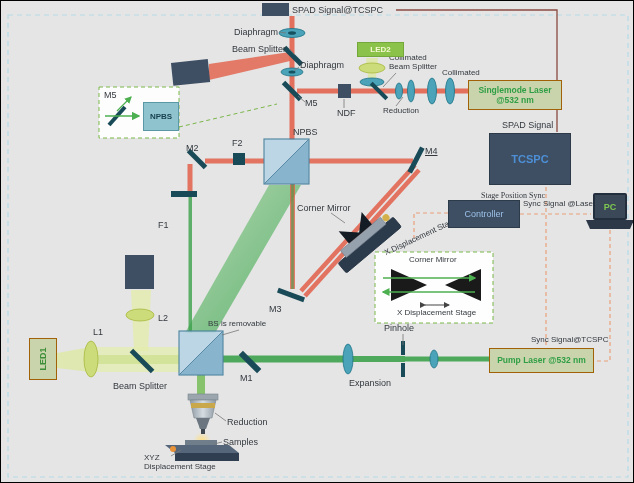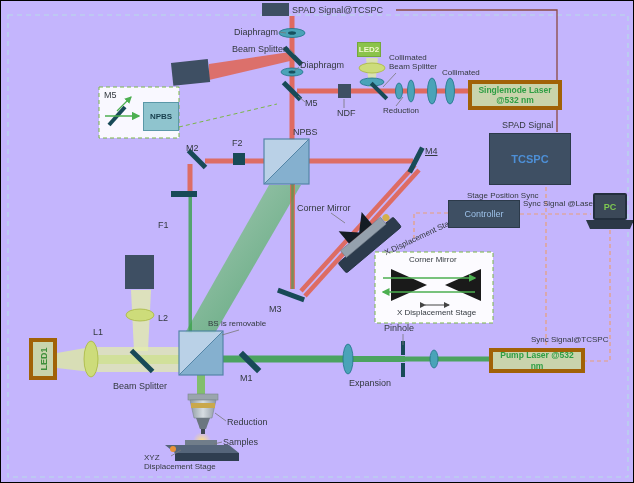--- a/index.html
+++ b/index.html
@@ -1,21 +1,21 @@
 <!DOCTYPE html>
 <html><head>
 <meta charset="utf-8">
 <style>
   html,body{margin:0;padding:0;background:#fff;}
-  #stage{position:relative;width:634px;height:483px;background:#c4b5fd;border:1px solid #000;box-sizing:border-box;overflow:hidden;font-family:"Liberation Sans",sans-serif;}
+  #stage{position:relative;width:634px;height:483px;background:#e5e5e5;border:1px solid #000;box-sizing:border-box;overflow:hidden;font-family:"Liberation Sans",sans-serif;}
   #gfx{position:absolute;left:0;top:0;}
   .label{position:absolute;font-family:"Liberation Sans",sans-serif;font-size:9px;color:#33393f;white-space:pre-line;line-height:1.15;}
   .f8{font-size:8px;}
   .box{position:absolute;display:flex;align-items:center;justify-content:center;text-align:center;font-family:"Liberation Sans",sans-serif;box-sizing:border-box;}
-  .sage{background:#c9d4ac;border:4px solid #a16207;}
+  .sage{background:#c9d4ac;border:1px solid #a16207;}
   .greenlaser{color:#2f9e44;font-weight:bold;font-size:8.5px;white-space:pre-line;line-height:1.2;}
   .darkbox{background:#3e4f63;border:1px solid #2c3a4a;}
   .rot-neg90{transform:rotate(-90deg);}
   .rot-stage{transform:rotate(-25deg);transform-origin:left top;}
 </style>
 </head>
 <body>
 
 <div id="stage">
 
@@ -209,21 +209,21 @@
 <div class="label" style="left:103px;top:89px;">M5</div>
 <div class="label" style="left:304px;top:97px;">M5</div>
 <div class="label" style="left:336px;top:107px;">NDF</div>
 <div class="label f8" style="left:382px;top:105px;">Reduction</div>
 <div class="label" style="left:292px;top:126px;">NPBS</div>
 <div class="label" style="left:185px;top:142px;">M2</div>
 <div class="label" style="left:231px;top:137px;">F2</div>
 <div class="label" style="left:157px;top:183px;margin-top:36px;">F1</div>
 <div class="label" style="left:424px;top:145px;text-decoration:underline;">M4</div>
 <div class="label" style="left:501px;top:119px;">SPAD Signal</div>
-<div class="label f8" style="left:466px;top:190px;">Stage Position Sync</div>
+<div class="label f8" style="left:480px;top:190px;font-family:Liberation Serif, serif;">Stage Position Sync</div>
 <div class="label f8" style="left:522px;top:198px;">Sync Signal @Laser</div>
 <div class="label" style="left:296px;top:202px;">Corner Mirror</div>
 <div class="label f8 rot-stage" style="left:382px;top:248px;">X Displacement Stage</div>
 <div class="label f8" style="left:408px;top:254px;">Corner Mirror</div>
 <div class="label f8" style="left:396px;top:307px;">X Displacement Stage</div>
 <div class="label" style="left:268px;top:303px;">M3</div>
 <div class="label" style="left:383px;top:322px;">Pinhole</div>
 <div class="label f8" style="left:484px;top:334px;padding-left:46px;">Sync Signal@TCSPC</div>
 <div class="label" style="left:348px;top:377px;text-align:right;">Expansion</div>
 <div class="label" style="left:239px;top:372px;">M1</div>
@@ -232,22 +232,22 @@
 <div class="label" style="left:72px;top:326px;padding-left:20px;">L1</div>
 <div class="label" style="left:112px;top:380px;">Beam Splitter</div>
 <div class="label" style="left:226px;top:416px;">Reduction</div>
 <div class="label" style="left:222px;top:436px;">Samples</div>
 <div class="label f8" style="left:143px;top:452px;">XYZ
 Displacement Stage</div>
 
 <div class="box sage" style="left:28px;top:337px;width:28px;height:42px;">
   <span class="rot-neg90" style="color:#3f8f3a;font-weight:bold;font-size:9px;">LED1</span>
 </div>
-<div class="box" style="left:356px;top:41px;width:24px;height:15px;background:#8bc34a;border:1px solid #74a83b;color:#f4f8d0;font-weight:bold;font-size:8px;">LED2</div>
+<div class="box" style="left:356px;top:41px;width:47px;height:15px;background:#8bc34a;border:1px solid #74a83b;color:#f4f8d0;font-weight:bold;font-size:8px;">LED2</div>
 <div class="box sage greenlaser" style="left:467px;top:79px;width:94px;height:30px;">Singlemode Laser
 @532 nm</div>
-<div class="box sage greenlaser" style="left:488px;top:347px;width:96px;height:25px;">Pump Laser @532 nm</div>
+<div class="box sage greenlaser" style="left:488px;top:347px;width:105px;height:25px;">Pump Laser @532 nm</div>
 <div class="box darkbox" style="left:488px;top:132px;width:82px;height:52px;color:#4d8fd6;font-weight:bold;font-size:11px;">TCSPC</div>
 <div class="box darkbox" style="left:447px;top:199px;width:72px;height:28px;color:#9cc0e8;font-size:9px;">Controller</div>
 <div class="box" style="left:592px;top:192px;width:34px;height:27px;background:#3b4858;border:2px solid #232f3d;border-radius:2px;color:#7ec850;font-weight:bold;font-size:9px;">PC</div>
 <div class="box" style="left:142px;top:101px;width:36px;height:29px;background:#8fc4ce;border:1px solid #5a98a8;color:#173f4d;font-weight:bold;font-size:8px;">NPBS</div>
 
 </div>
 
 </body></html>

